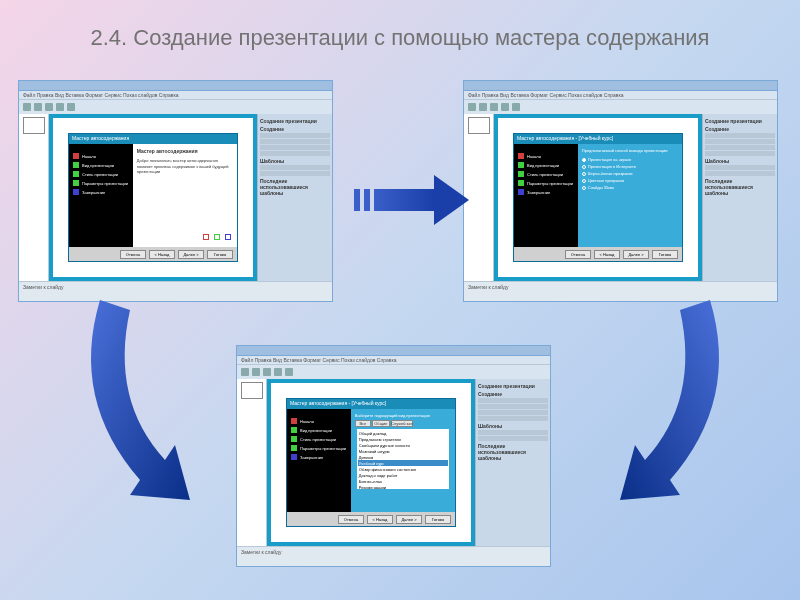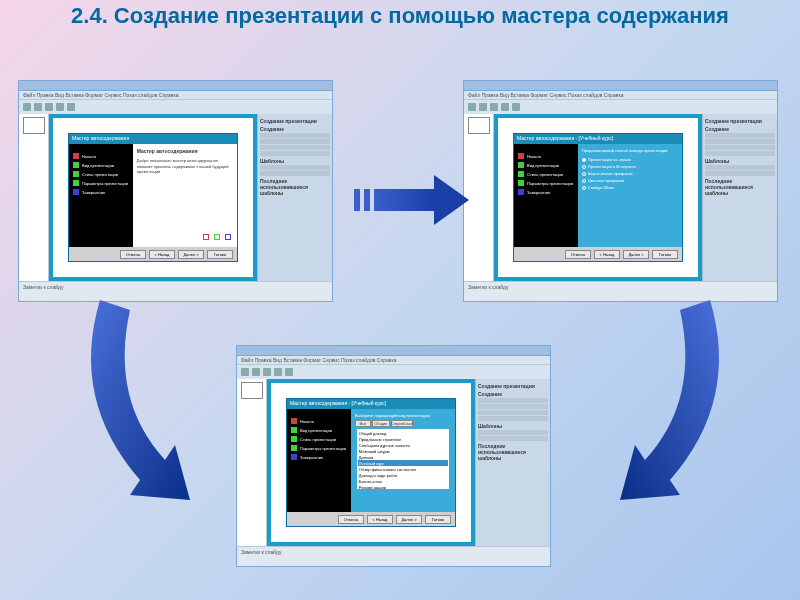--- a/index.html
+++ b/index.html
@@ -7,23 +7,23 @@
   width: 800px;
   height: 600px;
   background: linear-gradient(135deg, #f5d5e8 0%, #c5d8f0 50%, #a8c5ed 100%);
   font-family: Arial, sans-serif;
   position: relative;
   overflow: hidden;
 }
 .title {
   text-align: center;
   font-size: 22px;
-  font-weight: bold;
-  color: #0369a1;
-  padding: 2px 20px 10px;
+  font-weight: normal;
+  color: #737373;
+  padding: 24px 20px 10px;
   line-height: 1.3;
 }
 .screenshot {
   position: absolute;
   border: 1px solid #7aa8d8;
   background: #e8f0f8;
 }
 .shot-header {
   background: #a0bfe0;
   height: 10px;

